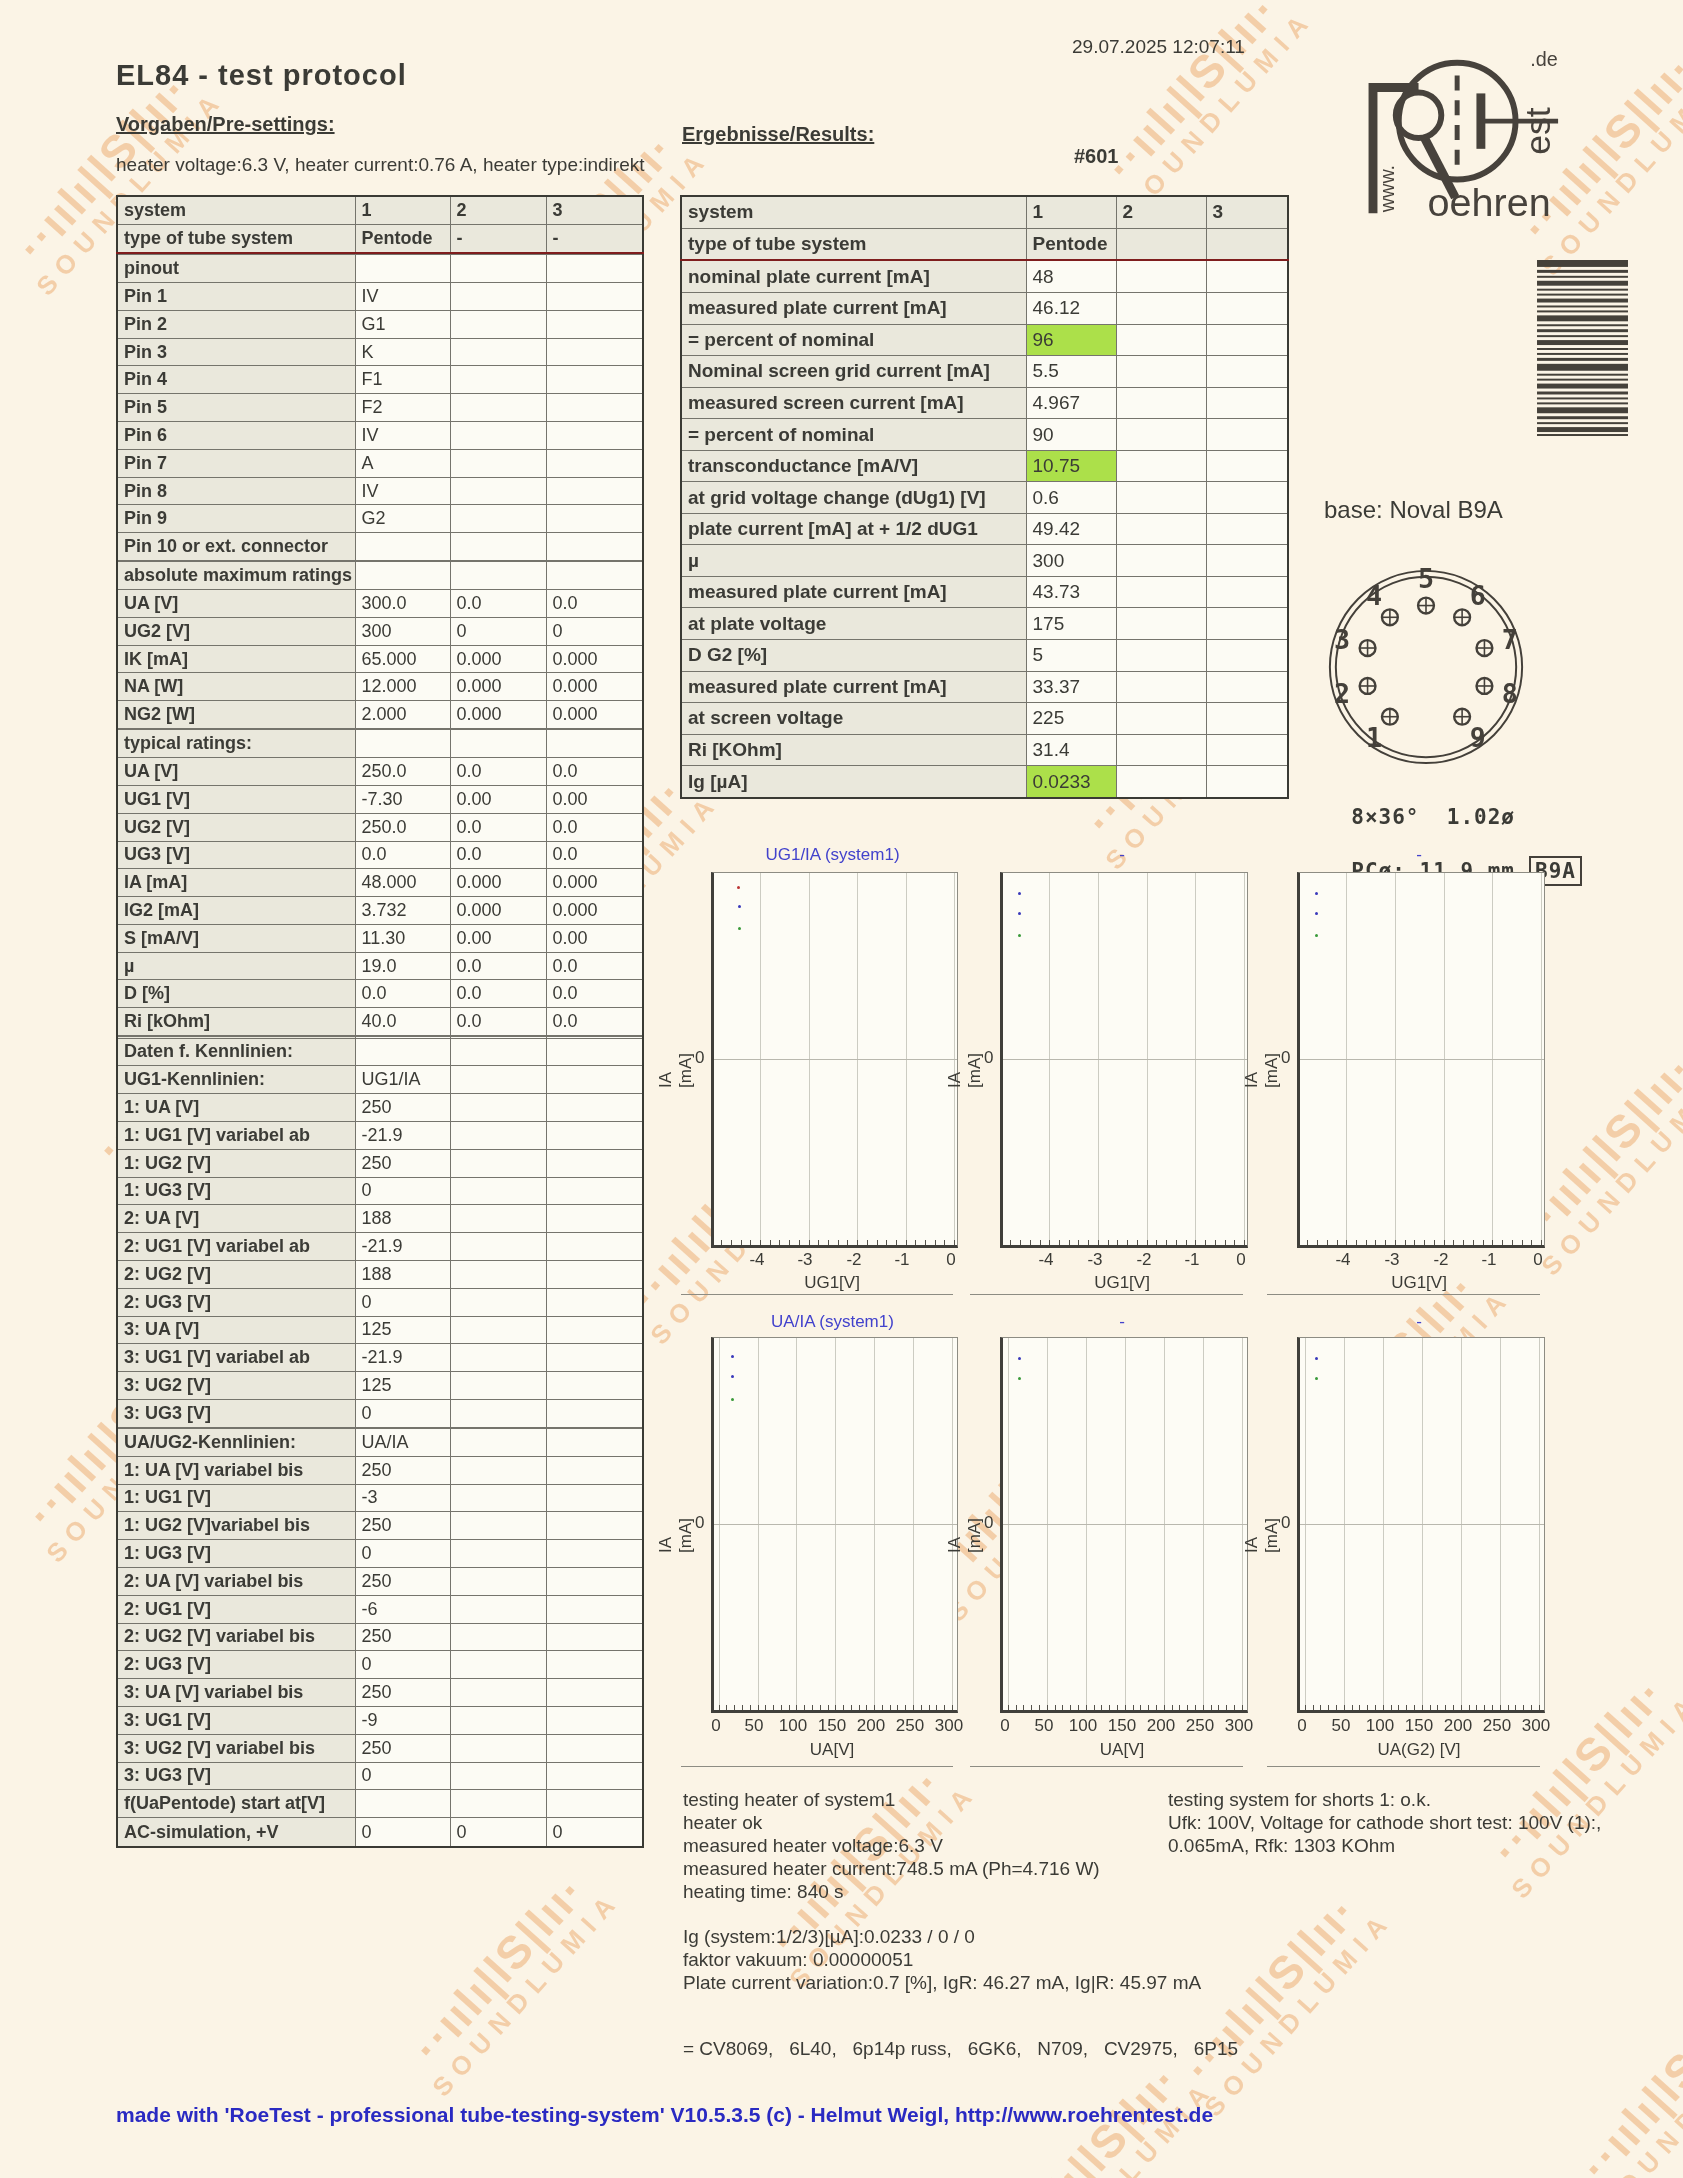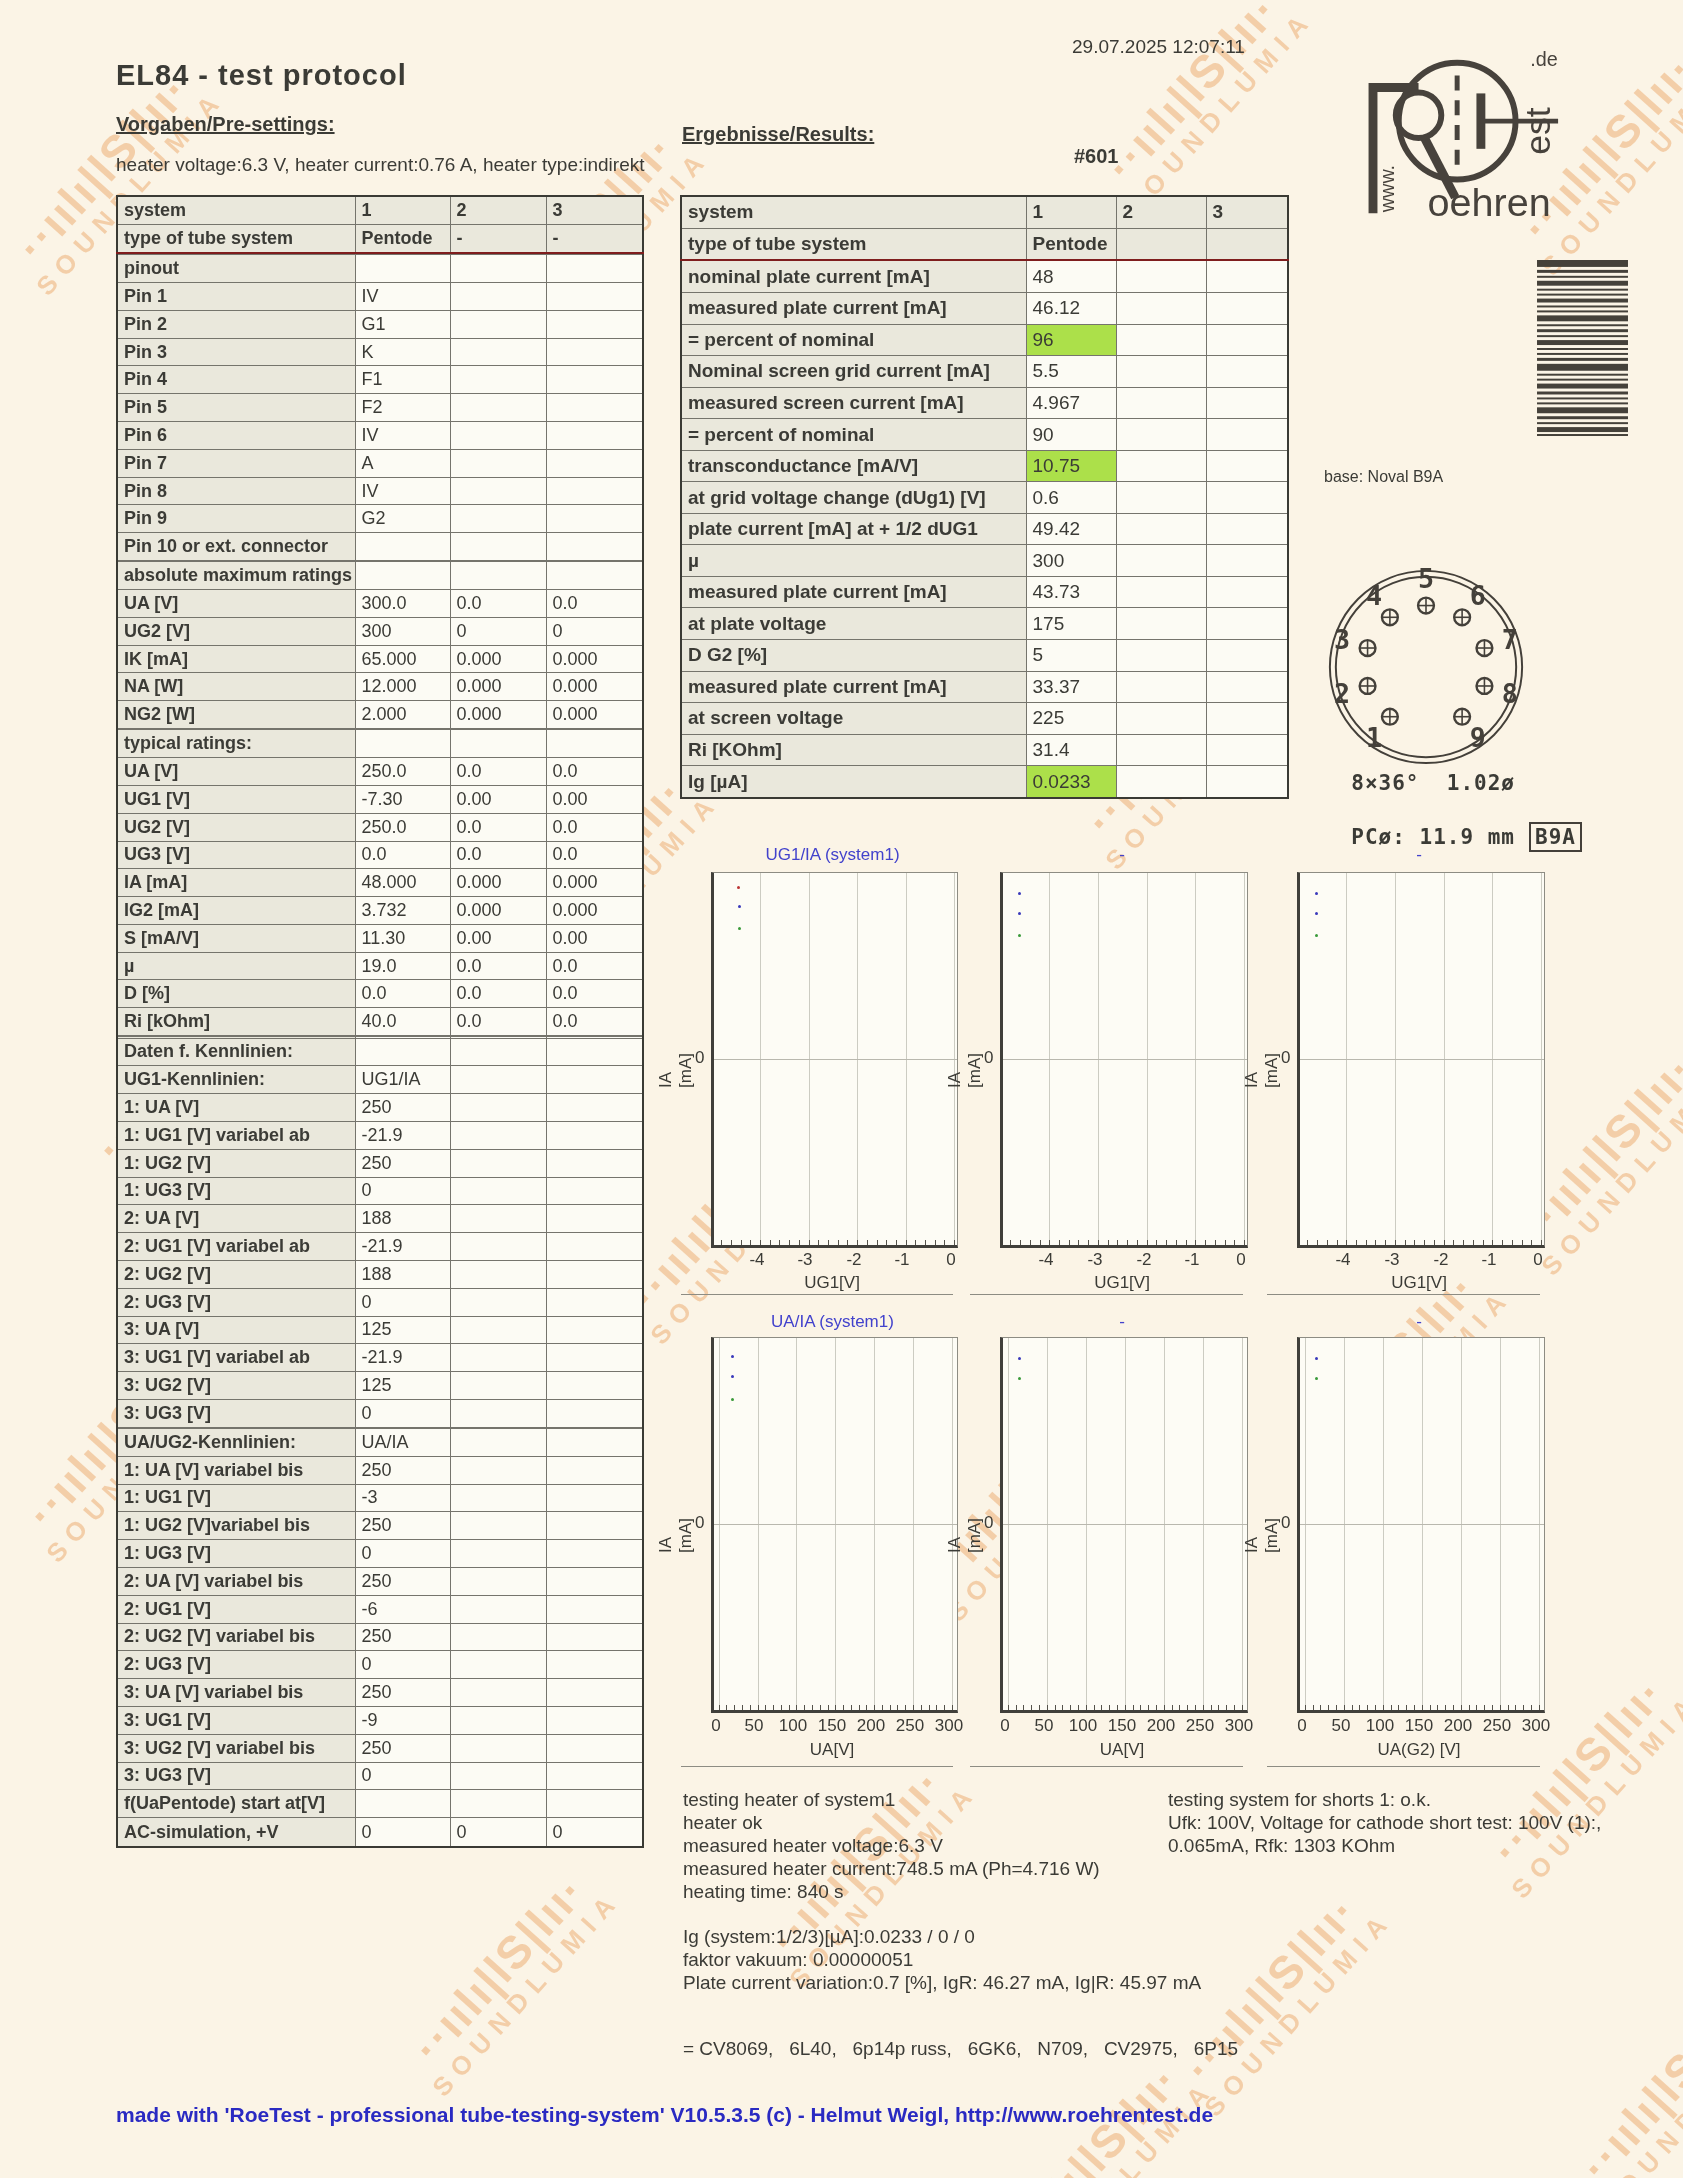--- a/index.html
+++ b/index.html
@@ -194,21 +194,21 @@
         <rect x="0" y="144" width="92" height="2"></rect>
       <rect x="0" y="149" width="92" height="6"></rect>
         <rect x="0" y="158" width="92" height="3"></rect>
       <rect x="0" y="164" width="92" height="2"></rect>
         <rect x="0" y="169" width="92" height="5"></rect>
       <rect x="0" y="176" width="92" height="2"></rect>
     </g>
   </svg>
 </div>
 
-<div class="abs" style="left:1324px;top:468px;font-size:16px">base: Noval B9A</div>
+<div class="abs" style="left:1324px;top:496px;font-size:24px">base: Noval B9A</div>
 <div class="abs" style="left:1317px;top:550px;width:218px;height:233px">
   <svg id="socket-svg" width="218" height="233" viewBox="0 0 220 235">
       <circle cx="110" cy="118" r="97" fill="none" stroke="#44403a" stroke-width="2"></circle>
       <circle cx="110" cy="118" r="91" fill="none" stroke="#44403a" stroke-width="2"></circle>
       <circle cx="73.55731435786666" cy="168.15905365124672" r="8" fill="none" stroke="#44403a" stroke-width="2.4"></circle>
       <line x1="65.55731435786666" y1="168.15905365124672" x2="81.55731435786666" y2="168.15905365124672" stroke="#44403a" stroke-width="1.6"></line>
       <line x1="73.55731435786666" y1="160.15905365124672" x2="73.55731435786666" y2="176.15905365124672" stroke="#44403a" stroke-width="1.6"></line>
       <text x="57.68711254596988" y="199.0025124993703" text-anchor="middle" font-size="27" font-weight="bold" fill="#44403a" font-family="DejaVu Sans Mono,monospace">1</text>
       <circle cx="51.03449598970048" cy="137.15905365124675" r="8" fill="none" stroke="#44403a" stroke-width="2.4"></circle>
       <line x1="43.03449598970048" y1="137.15905365124675" x2="59.03449598970048" y2="137.15905365124675" stroke="#44403a" stroke-width="1.6"></line>
@@ -237,21 +237,21 @@
       <circle cx="168.96550401029953" cy="137.15905365124675" r="8" fill="none" stroke="#44403a" stroke-width="2.4"></circle>
       <line x1="160.96550401029953" y1="137.15905365124675" x2="176.96550401029953" y2="137.15905365124675" stroke="#44403a" stroke-width="1.6"></line>
       <line x1="168.96550401029953" y1="129.15905365124675" x2="168.96550401029953" y2="145.15905365124675" stroke="#44403a" stroke-width="1.6"></line>
       <text x="194.64402995026865" y="154.5025124993703" text-anchor="middle" font-size="27" font-weight="bold" fill="#44403a" font-family="DejaVu Sans Mono,monospace">8</text>
       <circle cx="146.44268564213334" cy="168.15905365124675" r="8" fill="none" stroke="#44403a" stroke-width="2.4"></circle>
       <line x1="138.44268564213334" y1="168.15905365124675" x2="154.44268564213334" y2="168.15905365124675" stroke="#44403a" stroke-width="1.6"></line>
       <line x1="146.44268564213334" y1="160.15905365124675" x2="146.44268564213334" y2="176.15905365124675" stroke="#44403a" stroke-width="1.6"></line>
       <text x="162.31288745403012" y="199.0025124993703" text-anchor="middle" font-size="27" font-weight="bold" fill="#44403a" font-family="DejaVu Sans Mono,monospace">9</text>
     </svg>
 </div>
-<div class="abs socket-caption" style="left:1324px;top:744px">
+<div class="abs socket-caption" style="left:1324px;top:778px">
   <span>8×36°  1.02ø</span><br>
   <span>PCø: 11.9 mm</span><span class="b9a-badge">B9A</span>
 </div>
 
 <div class="abs" style="left:116px;top:195px;width:526px;height:1653px">
   <table class="tbl" id="presets-table">
     <colgroup>
         <col style="width:238px">
         <col style="width:95px">
         <col style="width:96px">

